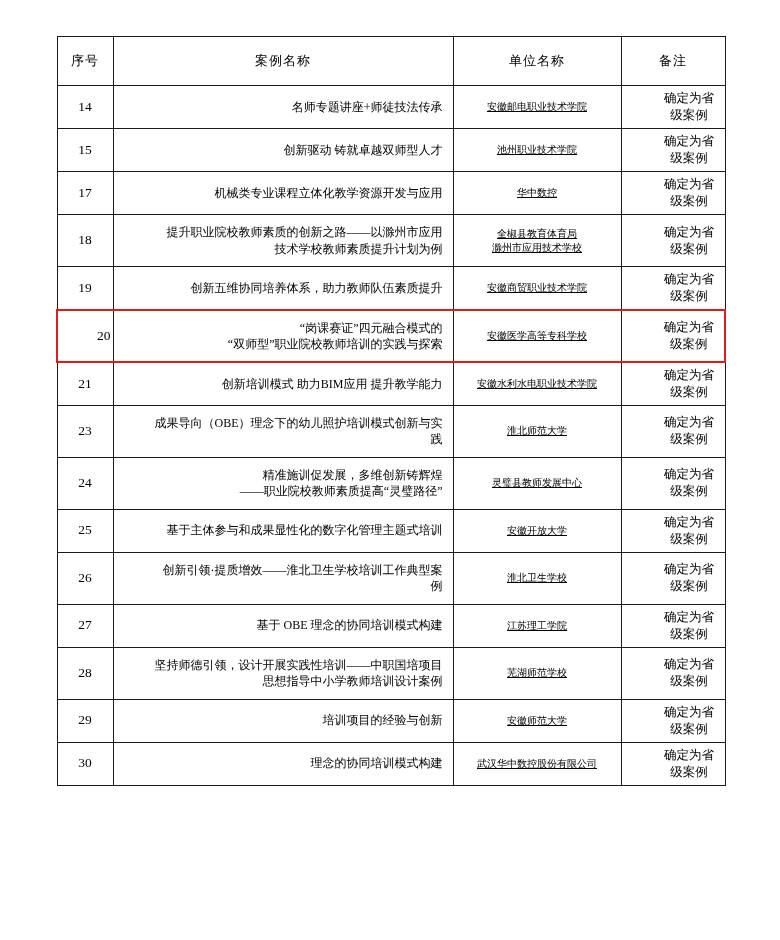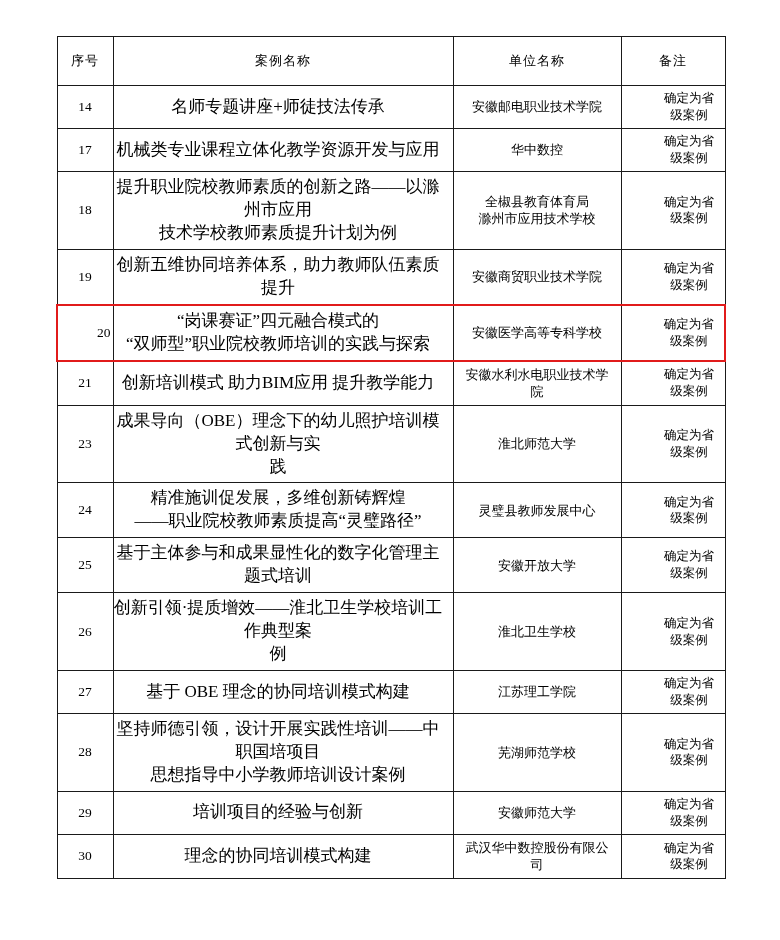--- a/index.html
+++ b/index.html
@@ -50,26 +50,28 @@
   col.c-seq { width: 56px; }
   col.c-name { width: 340px; }
   col.c-unit { width: 168px; }
   col.c-note { width: 104px; }
 
   tbody td.seq {
     font-size: 13.5px;
     font-family: Liberation Serif, serif;
   }
   tbody td.name {
-    font-size: 17px;
+    font-size: 12px;
     padding-left: 0;
     padding-right: 10px;
+    text-align: right;
   }
   tbody td.unit {
-    font-size: 13px;
+    font-size: 10px;
+    text-decoration: underline;
   }
   tbody td.note {
     font-size: 12.5px;
     padding-left: 38px;
   }
   tr.row { height: 43px; }
   tr.row.tall { height: 52px; }
 
   
   tr.highlight td {
@@ -110,20 +112,30 @@
             <td class="seq">14</td>
             <td class="name">
               <span class="cell-line">名师专题讲座+师徒技法传承</span>
             </td>
             <td class="unit">
               <span class="cell-line">安徽邮电职业技术学院</span>
             </td>
             <td class="note">确定为省级案例</td>
           </tr>
           <tr class="row">
+            <td class="seq">15</td>
+            <td class="name">
+              <span class="cell-line">创新驱动 铸就卓越双师型人才</span>
+            </td>
+            <td class="unit">
+              <span class="cell-line">池州职业技术学院</span>
+            </td>
+            <td class="note">确定为省级案例</td>
+          </tr>
+          <tr class="row">
             <td class="seq">17</td>
             <td class="name">
               <span class="cell-line">机械类专业课程立体化教学资源开发与应用</span>
             </td>
             <td class="unit">
               <span class="cell-line">华中数控</span>
             </td>
             <td class="note">确定为省级案例</td>
           </tr>
           <tr class="row tall">

